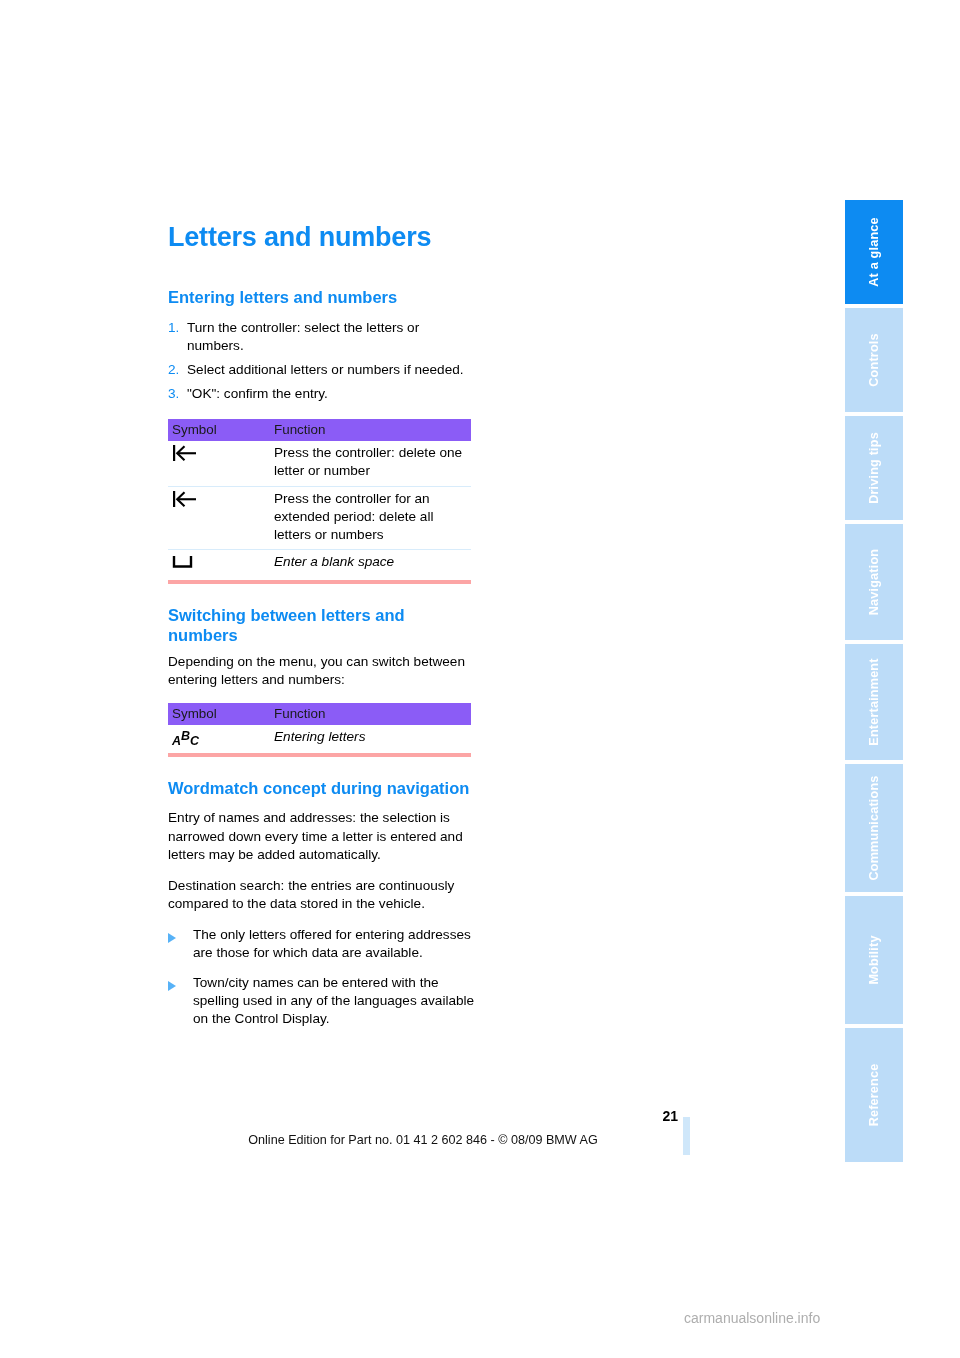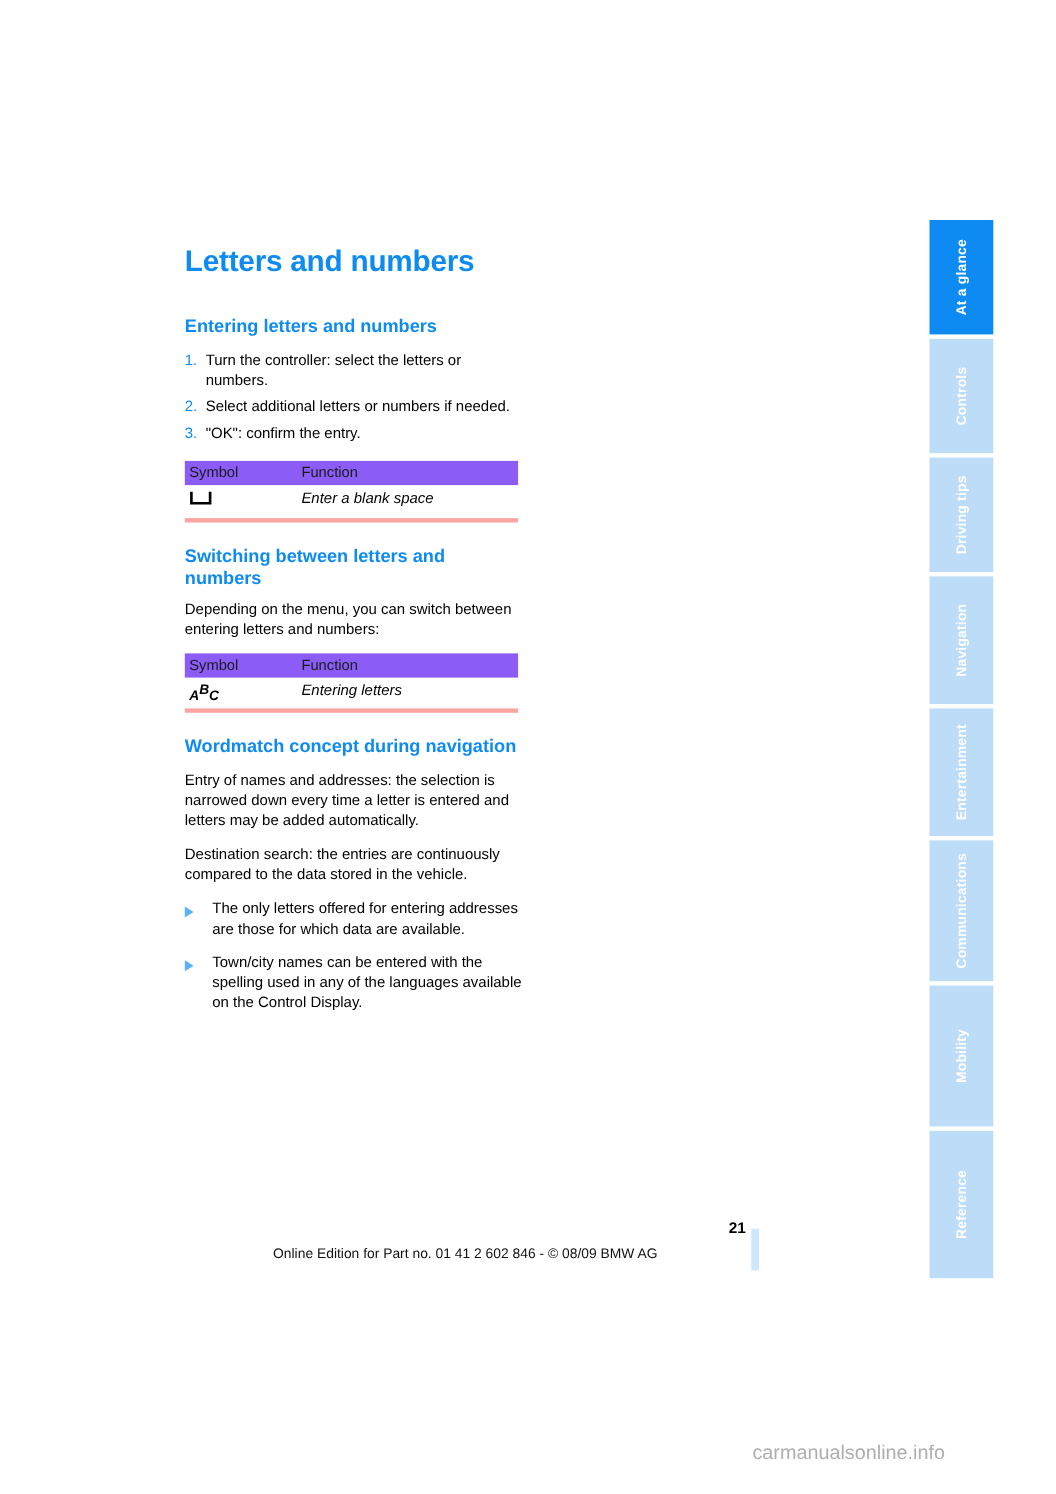--- a/index.html
+++ b/index.html
@@ -223,21 +223,21 @@
     font-size: 12.6px;
     font-weight: bold;
     letter-spacing: 0.2px;
   }
 
   
   #watermark {
     position: absolute;
     left: 684px;
     top: 1310px;
-    font-size: 18px;
+    font-size: 14px;
     color: #aeaeae;
     letter-spacing: 0px;
     font-family: "Liberation Sans", sans-serif;
   }
 </style>
 </head>
 <body>
 
 <div id="page">
 
@@ -263,20 +263,44 @@
     </div>
 
     <table class="sym-table">
       <thead>
         <tr>
           <th class="c1">Symbol</th>
           <th>Function</th>
         </tr>
       </thead>
       <tbody>
+        <tr>
+          <td class="sym-cell">
+            <span class="glyph-bksp">
+              <svg width="30" height="18" viewBox="0 0 30 18">
+                <rect x="1" y="1" width="2.2" height="16" fill="#000"></rect>
+                <rect x="5" y="8.2" width="19" height="2.1" fill="#000"></rect>
+                <path d="M12.5 2.2 L5.2 9.2 L12.5 16.2" fill="none" stroke="#000" stroke-width="2.1"></path>
+              </svg>
+            </span>
+          </td>
+          <td>Press the controller: delete one letter or number</td>
+        </tr>
+        <tr>
+          <td class="sym-cell">
+            <span class="glyph-bksp">
+              <svg width="30" height="18" viewBox="0 0 30 18">
+                <rect x="1" y="1" width="2.2" height="16" fill="#000"></rect>
+                <rect x="5" y="8.2" width="19" height="2.1" fill="#000"></rect>
+                <path d="M12.5 2.2 L5.2 9.2 L12.5 16.2" fill="none" stroke="#000" stroke-width="2.1"></path>
+              </svg>
+            </span>
+          </td>
+          <td>Press the controller for an extended period: delete all letters or numbers</td>
+        </tr>
         <tr>
           <td class="sym-cell">
             <span class="glyph-space">
               <svg width="30" height="16" viewBox="0 0 30 16">
                 <path d="M2 2 L2 12.5 L19 12.5 L19 2" fill="none" stroke="#000" stroke-width="2.4"></path>
               </svg>
             </span>
           </td>
           <td>Enter a blank space</td>
         </tr>

